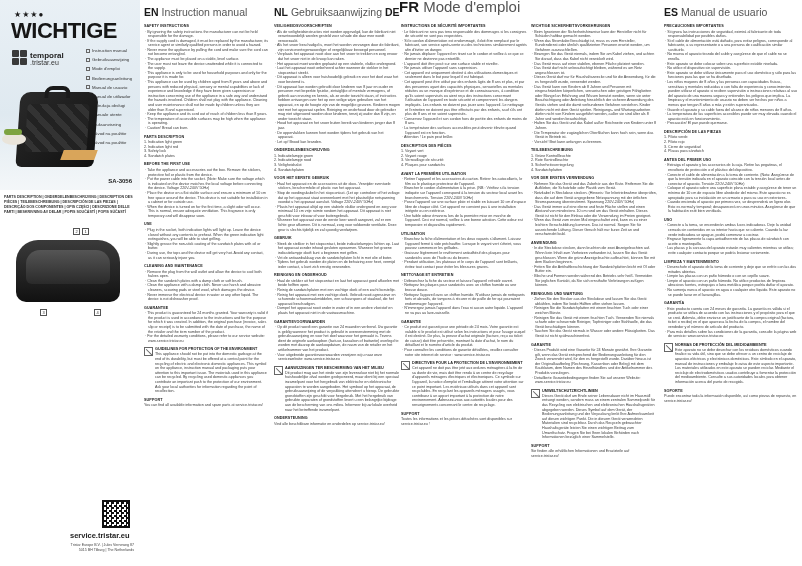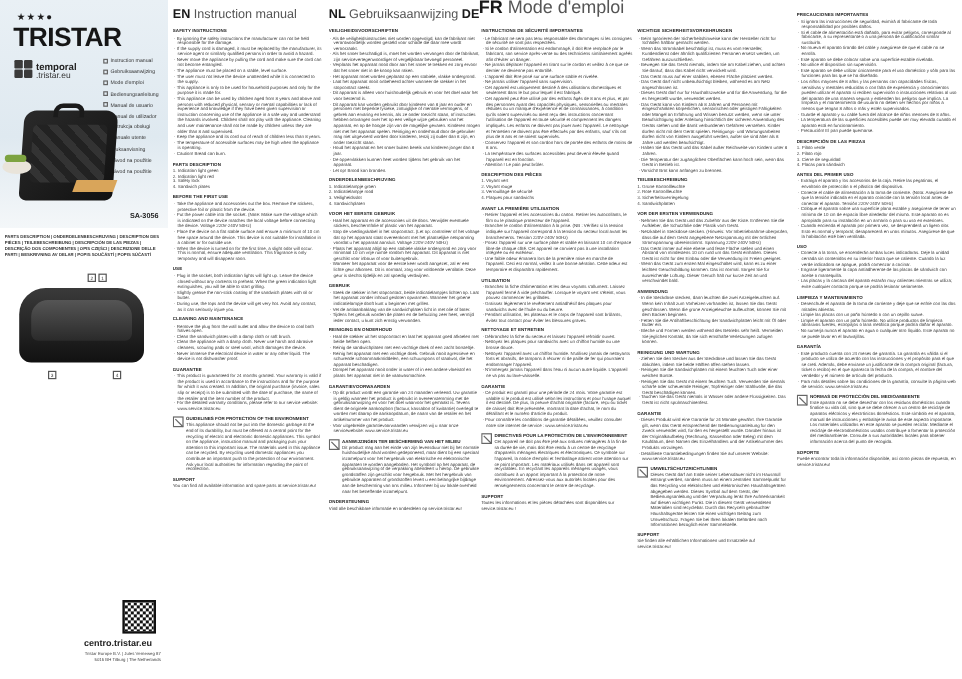--- a/index.html
+++ b/index.html
@@ -44,21 +44,21 @@
 .para{font-size:3.7px;line-height:4.6px;color:#3a3a3a}
 .fr-head{position:absolute;left:399px;top:0;font-size:15px;color:#555;white-space:nowrap;height:14px;line-height:13px;background:transparent}
 .fr-head b{color:#1a1a1a}
 </style>
 </head>
 <body>
 
 <div class="cover">
   <div class="cover-top">
     <div class="stars">★★★●</div>
-    <div class="logo">TRISTAR</div>
+    <div class="logo">WICHTIGE</div>
     <div class="svc-icons">
         <span></span>
         <span></span>
         <span></span>
         <span></span>
       </div>
     <div class="svc-logo">
       <b>temporal</b><br>
       <span>.tristar.eu</span>
     </div>
@@ -118,21 +118,21 @@
   </div>
   <div class="parts-title">PARTS DESCRIPTION | ONDERDELENBESCHRIJVING | DESCRIPTION DES PIÈCES | TEILEBESCHREIBUNG | DESCRIPCIÓN DE LAS PIEZAS | DESCRIÇÃO DOS COMPONENTES | OPIS CZĘŚCI | DESCRIZIONE DELLE PARTI | BESKRIVNING AV DELAR | POPIS SOUČÁSTÍ | POPIS SÚČASTÍ</div>
   <div class="device">
       <div class="lid"></div>
     </div>
   <div class="callout" style="left:73px;top:228px">2</div>
   <div class="callout" style="left:82px;top:228px">1</div>
   <div class="callout" style="left:40px;top:309px">3</div>
   <div class="callout" style="left:94px;top:309px">4</div>
   <div class="qr"></div>
-  <div class="svc-url">centro.tristar.eu</div>
+  <div class="svc-url">service.tristar.eu</div>
   <div class="addr">Tristar Europe B.V. | Jules Verneweg 87 5015 BH Tilburg | The Netherlands</div>
 </div>
 
 <div class="col" style="left:144px;width:124px">
   <div class="col-head"><b>EN</b> <span>Instruction manual</span></div>
   <div class="sec">SAFETY INSTRUCTIONS</div>
   <div class="li">By ignoring the safety instructions the manufacturer can not be held responsible for the damage.</div>
   <div class="li">If the supply cord is damaged, it must be replaced by the manufacturer, its service agent or similarly qualified persons in order to avoid a hazard.</div>
   <div class="li">Never move the appliance by pulling the cord and make sure the cord can not become entangled.</div>
   <div class="li">The appliance must be placed on a stable, level surface.</div>
@@ -306,20 +306,21 @@
     <div>
         <div class="t">UMWELTSCHUTZRICHTLINIEN</div>
         <div class="para">Dieses Gerät darf am Ende seiner Lebensdauer nicht im Hausmüll entsorgt werden, sondern muss an einem zentralen Sammelpunkt für das Recycling von elektrischen und elektronischen Haushaltsgeräten abgegeben werden. Dieses Symbol auf dem Gerät, der Bedienungsanleitung und der Verpackung lenkt Ihre Aufmerksamkeit auf diesen wichtigen Punkt. Die in diesem Gerät verwendeten Materialien sind recyclebar. Durch das Recyceln gebrauchter Haushaltsgeräte leisten Sie einen wichtigen Beitrag zum Umweltschutz. Fragen Sie bei Ihren lokalen Behörden nach Informationen bezüglich einer Sammelstelle.</div>
       </div>
   </div>
   <div class="sec">SUPPORT</div>
   <div class="para">Sie finden alle erhältlichen Informationen und Ersatzteile auf service.tristar.eu!</div>
 </div>
 
 <div class="col" style="left:664px;width:134px">
+  <div class="col-head"><b>ES</b> <span>Manual de usuario</span></div>
   <div class="sec">PRECAUCIONES IMPORTANTES</div>
   <div class="li">Si ignora las instrucciones de seguridad, eximirá al fabricante de toda responsabilidad por posibles daños.</div>
   <div class="li">Si el cable de alimentación está dañado, para evitar peligros, corresponde al fabricante, a su representante o a una persona de cualificación similar sustituirlo.</div>
   <div class="li">No mueva el aparato tirando del cable y asegúrese de que el cable no se enrolla.</div>
   <div class="li">Este aparato se debe colocar sobre una superficie estable nivelada.</div>
   <div class="li">No utilice el dispositivo sin supervisión.</div>
   <div class="li">Este aparato se debe utilizar únicamente para el uso doméstico y sólo para las funciones para las que se ha diseñado.</div>
   <div class="li">Los niños mayores de 8 años y las personas con capacidades físicas, sensitivas y mentales reducidas o con falta de experiencia y conocimientos pueden utilizar el aparato si reciben supervisión o instrucciones relativas al uso del aparato de una manera segura y entienden los peligros que implica. La limpieza y el mantenimiento de usuario no deben ser hechos por niños a menos que tengan 8 años o más y estén supervisados.</div>
   <div class="li">Guarde el aparato y su cable fuera del alcance de niños menores de 8 años.</div>
   <div class="li">La temperatura de las superficies accesibles puede ser muy elevada cuando el aparato está en funcionamiento.</div>

